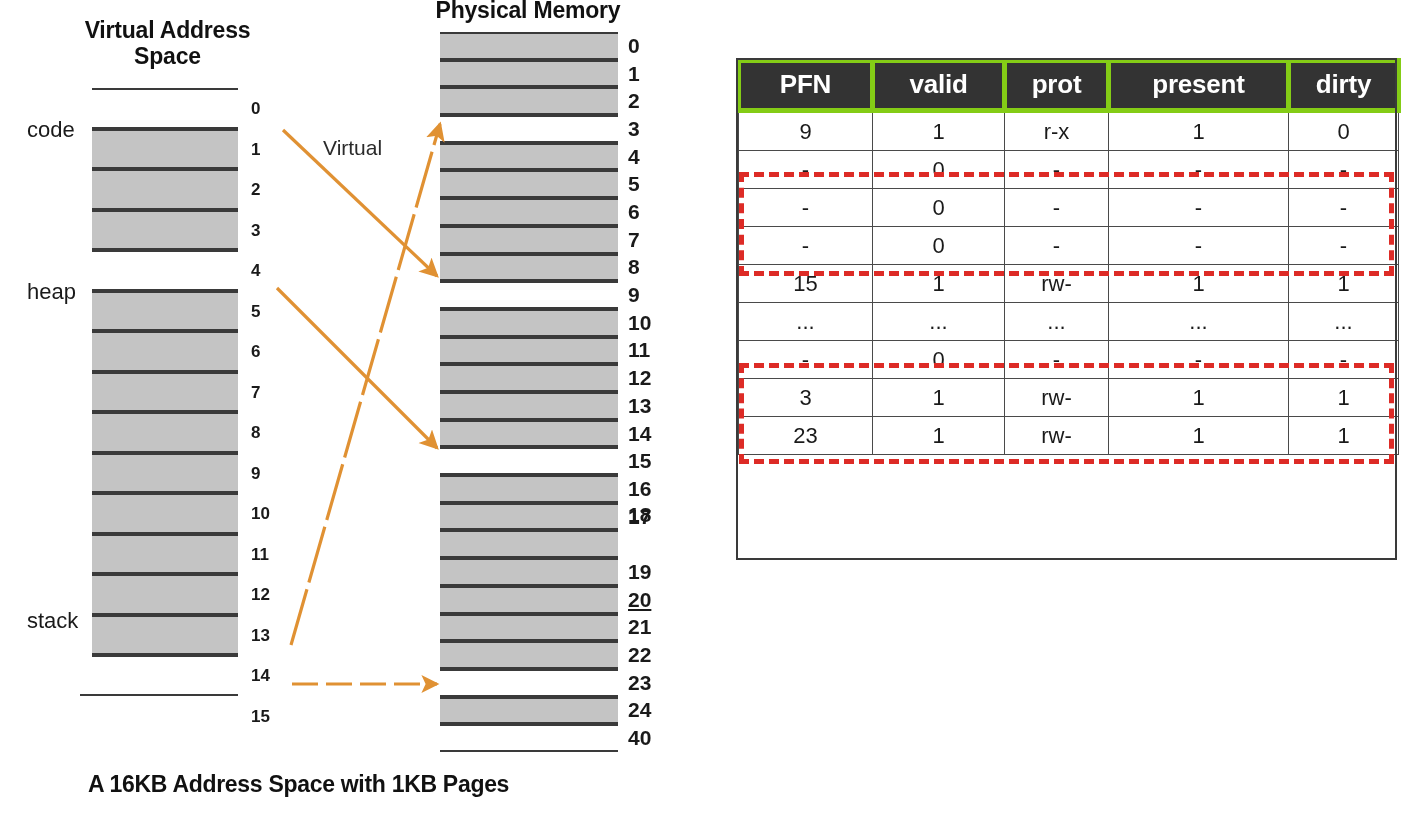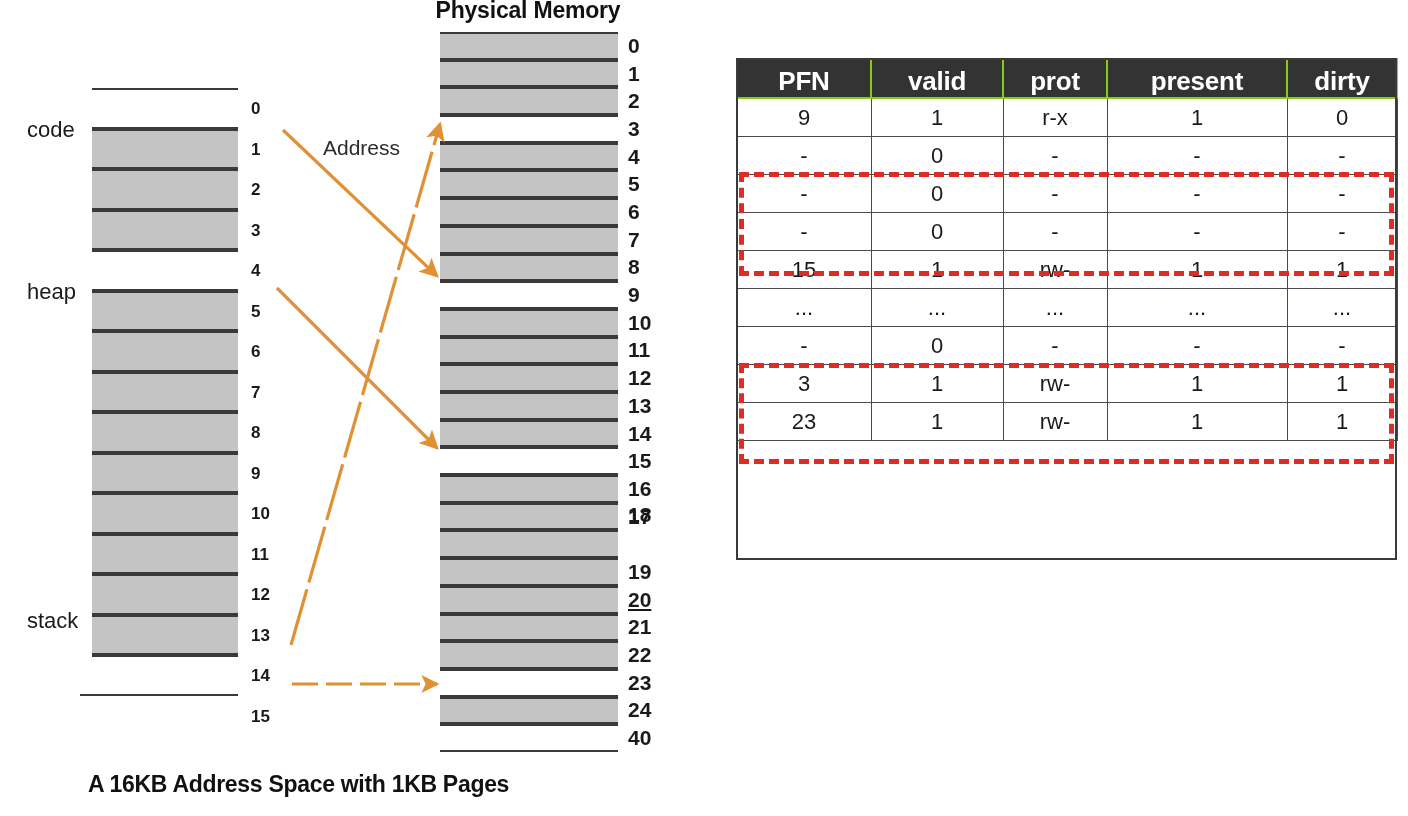--- a/index.html
+++ b/index.html
@@ -49,22 +49,22 @@
   
   .ptwrap{position:absolute;}
   table.pt{
     border-collapse:collapse;
     table-layout:fixed;
     background:#fff;
   }
   table.pt th{
     background:#333333;color:#ffffff;
     font-size:26px;font-weight:bold;
-    border:2px solid #84cc16;
-    padding:6px 0 0 0;
+    border:5px solid #84cc16;
+    padding:6px 0 8px 0;
     text-align:center;
     letter-spacing:-0.2px;
   }
   table.pt td{
     border:1.5px solid #4a4a4a;
     font-size:22px;color:#1a1a1a;
     text-align:center;
     height:37px;
     padding:0;
   }
@@ -77,20 +77,24 @@
     position:absolute;box-sizing:border-box;
     border:5px dashed #dd2b26;
     pointer-events:none;
   }
 </style>
 </head>
 <body>
 
 <div class="stage">
 
+  <div class="ttl" style="left:60px;top:18px;width:215px;font-size:23px;">
+    <span>Virtual Address</span><br>
+    <span>Space</span>
+  </div>
 
   <div class="ttl" style="left:408px;top:-2px;width:240px;font-size:23px;">
     <span>Physical Memory</span>
   </div>
 
   <div class="memcol" id="vas-col" style="left:92px;top:88px;width:146px;height:648px;"></div>
   <div id="vas-cells" style="position:absolute;left:92px;top:88px;width:146px;height:648px;">
       <div class="cell white" style="top: 0px; height: 40.5px; background: rgb(255, 255, 255);"></div>
       <div class="cell gray" style="top: 40.5px; height: 40.5px;"></div>
       <div class="cell gray" style="top: 81px; height: 40.5px;"></div>
@@ -201,21 +205,21 @@
 
     <line x1="283" y1="130" x2="437" y2="276" stroke="#e09133" stroke-width="3.2" marker-end="url(#ah)"></line>
 
     <line x1="277" y1="288" x2="437" y2="448" stroke="#e09133" stroke-width="3.2" marker-end="url(#ah)"></line>
 
     <line x1="291" y1="645" x2="440" y2="124" stroke="#e09133" stroke-width="3.2" stroke-dasharray="58 7" marker-end="url(#ah)"></line>
 
     <line x1="292" y1="684" x2="437" y2="684" stroke="#e09133" stroke-width="3" stroke-dasharray="26 8" marker-end="url(#ah)"></line>
   </svg>
 
-  <div class="alloc-label" style="left:323px;top:136px;">Address</div>
+  <div class="alloc-label" style="left:323px;top:136px;">Virtual</div>
 
   <div class="ptwrap" style="left:736px;top:58px;">
     <table class="pt">
       <colgroup>
         <col style="width:134px">
           <col style="width:132px">
           <col style="width:104px">
           <col style="width:180px">
           <col style="width:110px">
       </colgroup>

